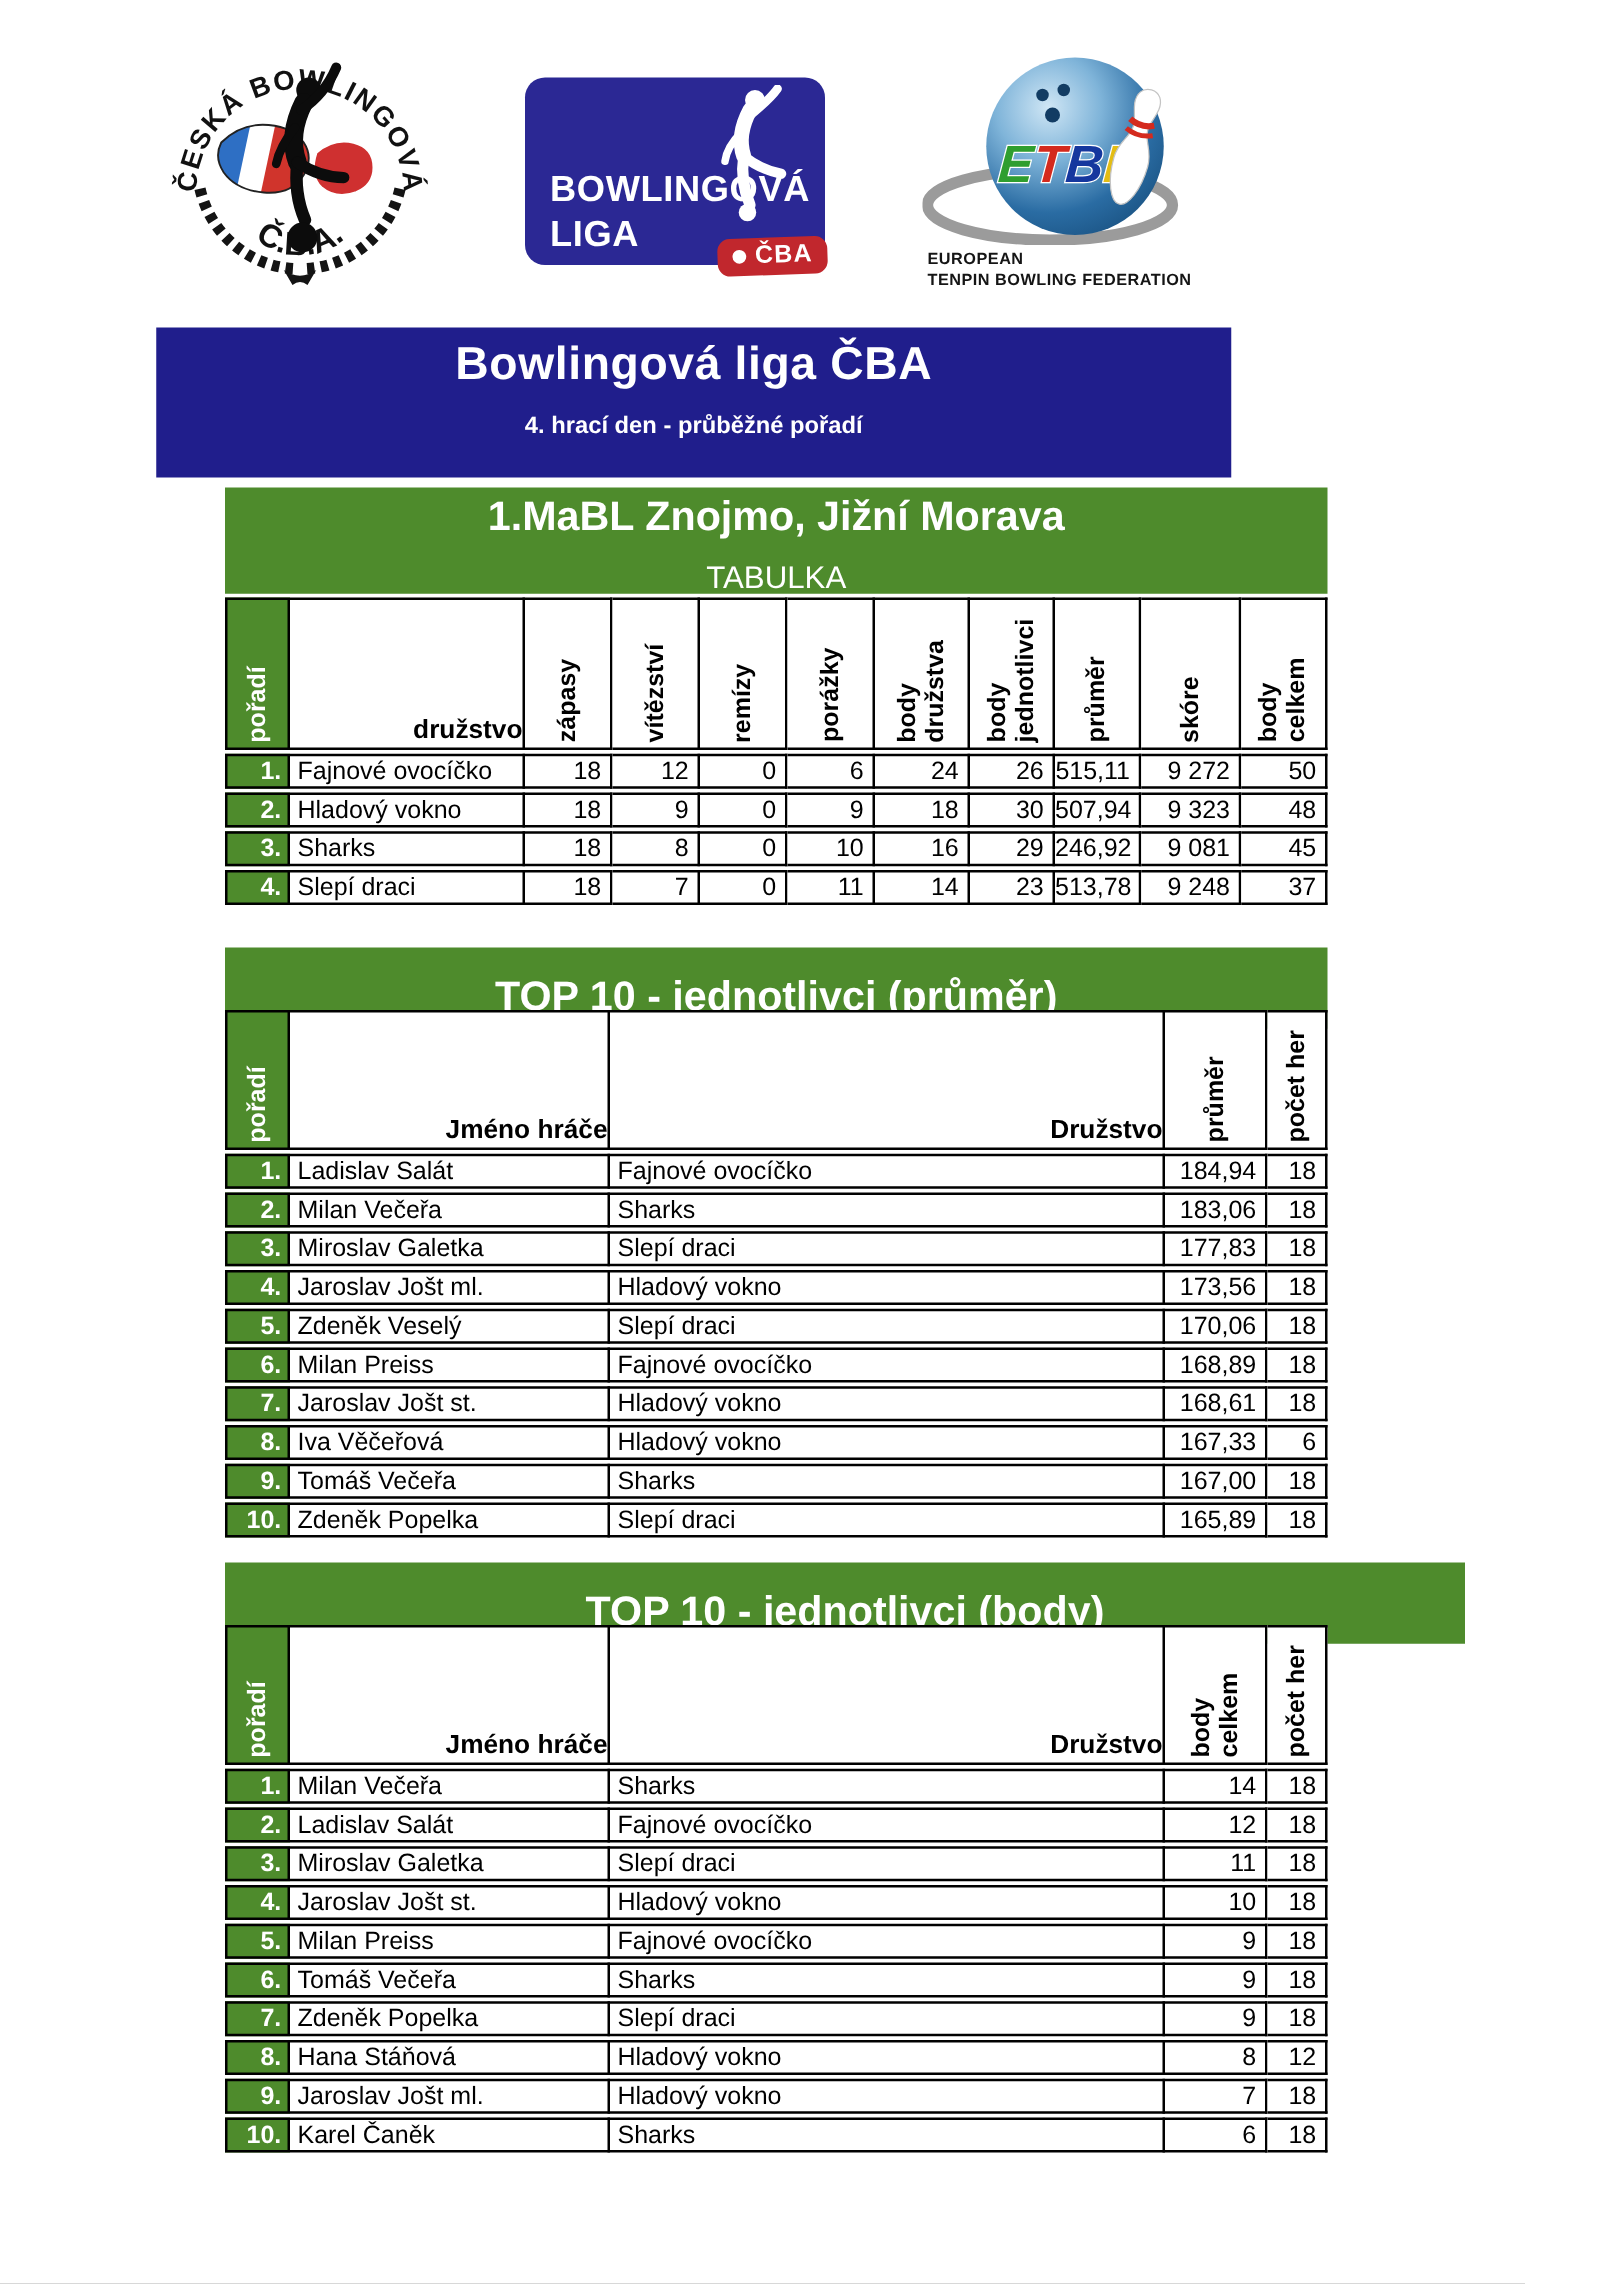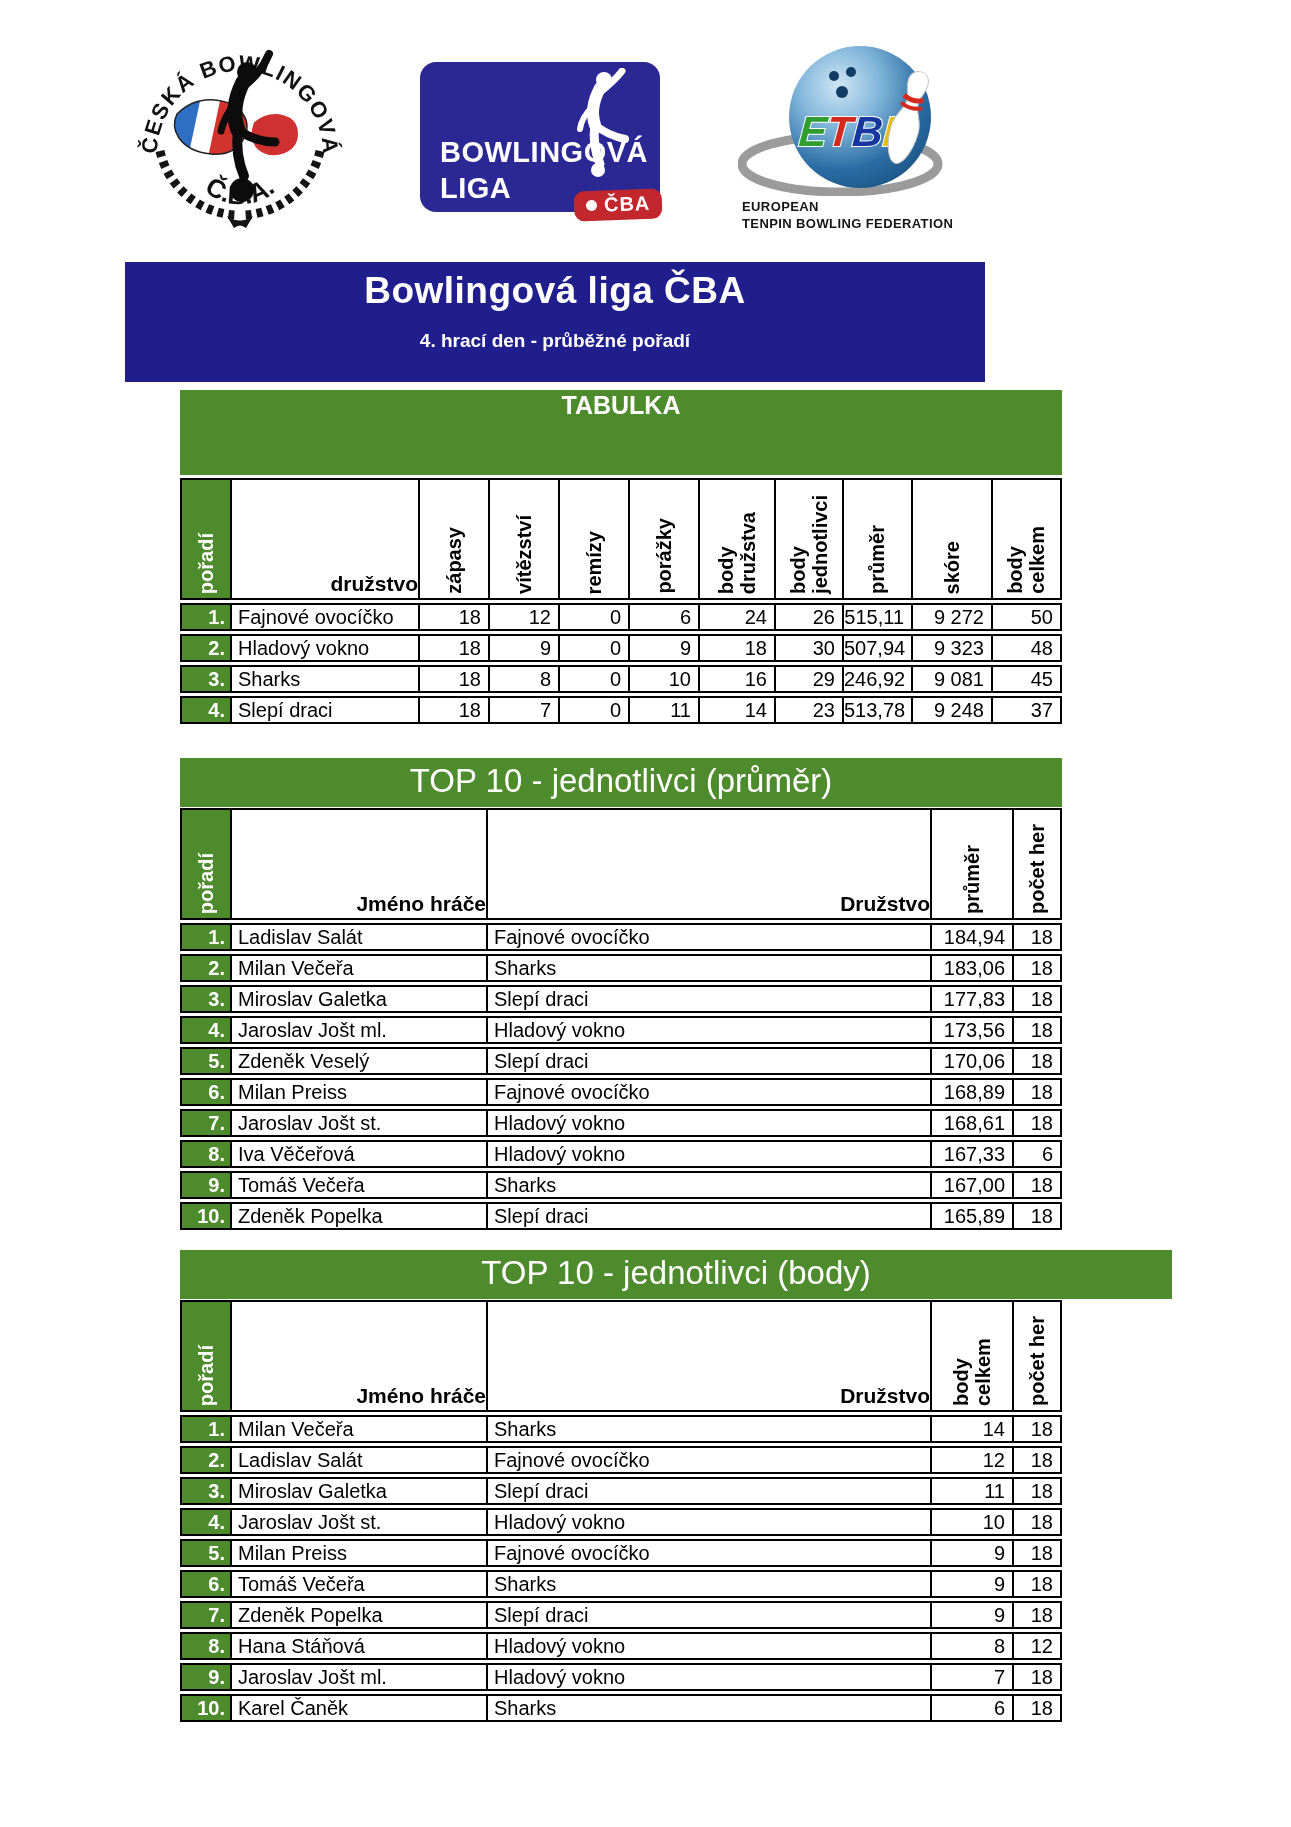--- a/index.html
+++ b/index.html
@@ -8,22 +8,22 @@
   .abs{position:absolute}
 
   
   .banner{background:var(--navy,#201e8c);color:#fff;text-align:center}
   .banner-title{font-size:37px;font-weight:bold;padding-top:8px;letter-spacing:.5px}
   .banner-sub{font-size:19px;font-weight:bold;margin-top:18px}
 
   
   .gbar{background:var(--green,#4e8b2c);color:#fff;text-align:center}
   .gbar .t1{font-size:33px;font-weight:bold;padding-top:4px}
-  .gbar .t2{font-size:25px;font-weight:bold;margin-top:1px}
-  .gbar.single{font-size:33px;font-weight:normal;padding-top:4px}
+  .gbar .t2{font-size:25px;font-weight:normal;margin-top:16px}
+  .gbar.single{font-size:33px;font-weight:bold;padding-top:20px}
 
   
   table{border-collapse:separate;border-spacing:0 3px;width:100%;table-layout:fixed}
   td{border:2px solid #000;background:#fff;padding:0;overflow:hidden}
   td+td{border-left:none}
   tbody td{height:24px;font-size:20px;white-space:nowrap}
   td.rank{background:var(--green,#4e8b2c);color:#fff;font-weight:bold;text-align:right;padding-right:5px}
   td.text{text-align:left;padding-left:6px}
   td.num{text-align:right;padding-right:7px}
   .vwrap{display:flex;align-items:flex-end;justify-content:center;overflow:hidden;padding-bottom:4px}
@@ -146,20 +146,21 @@
     <div>EUROPEAN</div>
     <div>TENPIN BOWLING FEDERATION</div>
   </div>
 
   <div class="abs banner" style="left:125px;top:262px;width:860px;height:120px">
     <div class="banner-title">Bowlingová liga ČBA</div>
     <div class="banner-sub">4. hrací den - průběžné pořadí</div>
   </div>
 
   <div class="abs gbar" style="left:180px;top:390px;width:882px;height:85px">
+    <div class="t1">1.MaBL Znojmo, Jižní Morava</div>
     <div class="t2">TABULKA</div>
   </div>
 
   <div class="abs" style="left:180px;top:475px;width:882px">
     <table>
       <colgroup>
         <col style="width:52px">
           <col style="width:188px">
           <col style="width:70px">
           <col style="width:70px">

